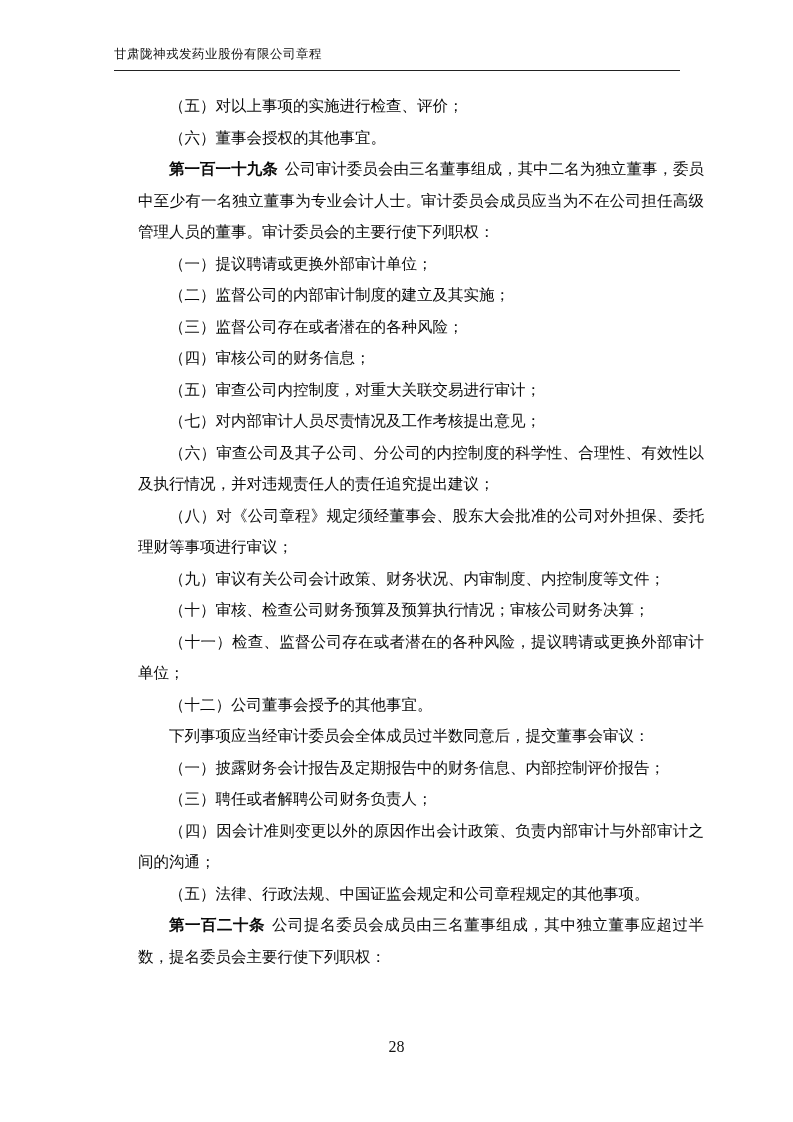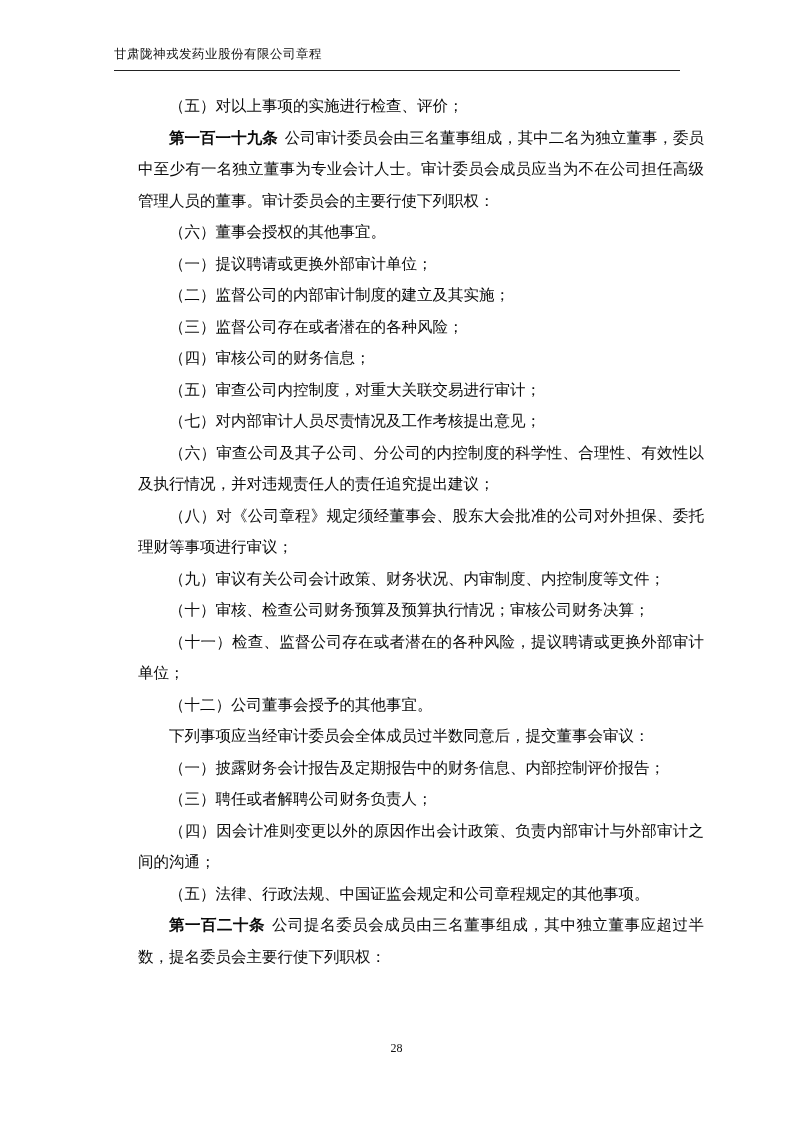--- a/index.html
+++ b/index.html
@@ -50,37 +50,37 @@
   .article-num {
     font-weight: bold;
     margin-right: 0.45em;
   }
   .doc-footer {
     position: absolute;
     bottom: 66px;
     left: 0;
     width: 100%;
     text-align: center;
-    font-size: 12px;
+    font-size: 16px;
     color: #111111;
   }
 </style>
 </head>
 <body>
 
 <div class="page">
 
   <div class="doc-header">
     <span>甘肃陇神戎发药业股份有限公司章程</span>
   </div>
 
   <div class="doc-content">
       <p>（五）对以上事项的实施进行检查、评价；</p>
+      <p>（六）董事会授权的其他事宜。</p>
       <p><span class="article-num">第一百一十九条</span>公司审计委员会由三名董事组成，其中二名为独立董事，委员中至少有一名独立董事为专业会计人士。审计委员会成员应当为不在公司担任高级管理人员的董事。审计委员会的主要行使下列职权：</p>
-      <p>（六）董事会授权的其他事宜。</p>
       <p>（一）提议聘请或更换外部审计单位；</p>
       <p>（二）监督公司的内部审计制度的建立及其实施；</p>
       <p>（三）监督公司存在或者潜在的各种风险；</p>
       <p>（四）审核公司的财务信息；</p>
       <p>（五）审查公司内控制度，对重大关联交易进行审计；</p>
       <p>（七）对内部审计人员尽责情况及工作考核提出意见；</p>
       <p>（六）审查公司及其子公司、分公司的内控制度的科学性、合理性、有效性以及执行情况，并对违规责任人的责任追究提出建议；</p>
       <p>（八）对《公司章程》规定须经董事会、股东大会批准的公司对外担保、委托理财等事项进行审议；</p>
       <p>（九）审议有关公司会计政策、财务状况、内审制度、内控制度等文件；</p>
       <p>（十）审核、检查公司财务预算及预算执行情况；审核公司财务决算；</p>

